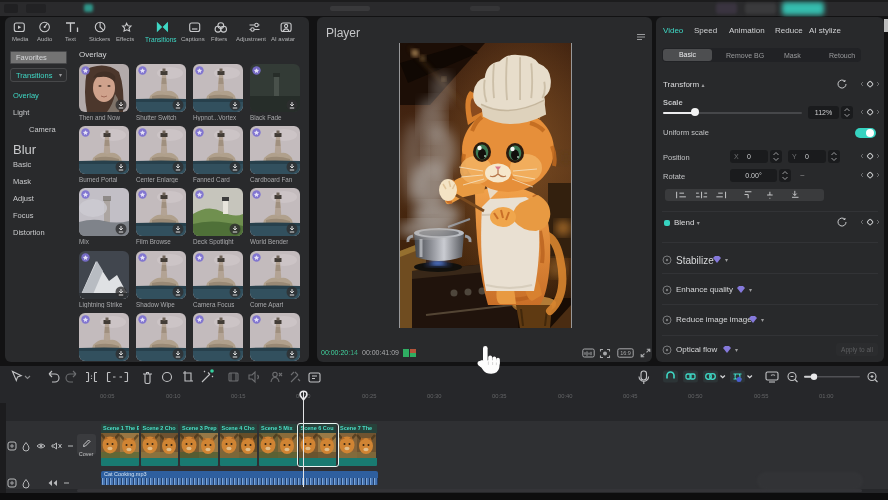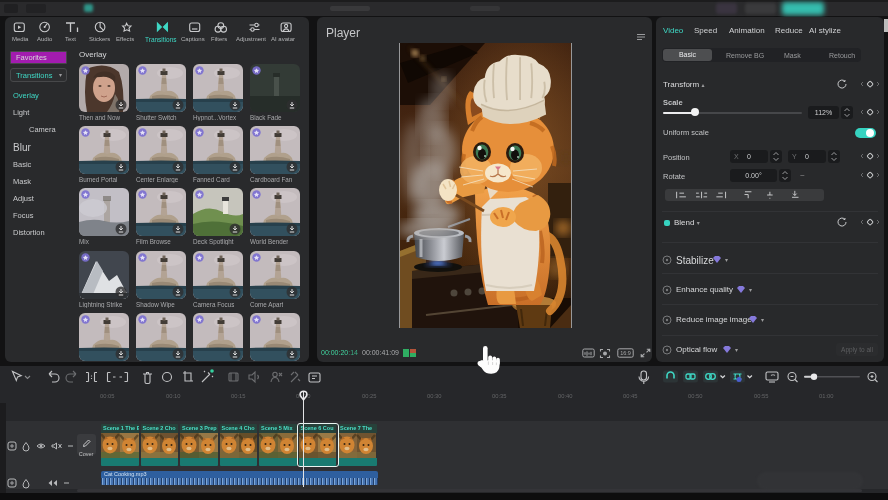--- a/index.html
+++ b/index.html
@@ -71,26 +71,26 @@
     <div class="lbl" style="left:60px;top:18.5px;font-size:6px;color:#b2b3b5;">Text</div>
     <div class="lbl" style="left:84px;top:18.5px;font-size:6px;color:#b2b3b5;">Stickers</div>
     <div class="lbl" style="left:111px;top:18.5px;font-size:6px;color:#b2b3b5;">Effects</div>
     <div class="lbl" style="left:140px;top:18.5px;font-size:6.5px;color:#3fd9c6;">Transitions</div>
     <div class="lbl" style="left:176px;top:18.5px;font-size:6px;color:#b2b3b5;">Captions</div>
     <div class="lbl" style="left:206px;top:18.5px;font-size:6px;color:#b2b3b5;">Filters</div>
     <div class="lbl" style="left:231px;top:18.5px;font-size:6px;color:#b2b3b5;">Adjustment</div>
     <div class="lbl" style="left:266px;top:18.5px;font-size:6px;color:#b2b3b5;">AI avatar</div>
   </div>
   <div id="sidebar" class="abs" style="left:5px;top:47px;width:72px;height:315px;">
-    <div class="abs" style="left:5px;top:4px;width:57px;height:13px;background:#a21caf;border:1px solid #47484a;border-radius:1px;color:#d5d6d8;font-size:7.5px;line-height:12px;padding-left:5px;">Favorites</div>
+    <div class="abs" style="left:5px;top:4px;width:57px;height:13px;background:#737373;border:1px solid #47484a;border-radius:1px;color:#d5d6d8;font-size:7.5px;line-height:12px;padding-left:5px;">Favorites</div>
     <div class="abs" style="left:5px;top:21px;width:57px;height:14px;background:#2d2e30;border:1px solid #47484a;border-radius:3px;color:#3fd9c6;font-size:7.5px;line-height:13px;padding-left:5px;">Transitions <span style="float:right;margin-right:4px;color:#9a9b9d;font-size:6px;">▾</span></div>
     <div class="lbl" style="left:8px;top:44px;font-size:7.5px;color:#3fd9c6;">Overlay</div>
     <div class="lbl" style="left:8px;top:61px;font-size:7.5px;">Light</div>
     <div class="lbl" style="left:24px;top:78px;font-size:7.5px;">Camera</div>
-    <div class="lbl" style="left:8px;top:95px;font-size:10px;">Blur</div>
+    <div class="lbl" style="left:8px;top:95px;font-size:13px;">Blur</div>
     <div class="lbl" style="left:8px;top:113px;font-size:7.5px;">Basic</div>
     <div class="lbl" style="left:8px;top:130px;font-size:7.5px;">Mask</div>
     <div class="lbl" style="left:8px;top:147px;font-size:7.5px;">Adjust</div>
     <div class="lbl" style="left:8px;top:164px;font-size:7.5px;">Focus</div>
     <div class="lbl" style="left:8px;top:181px;font-size:7.5px;">Distortion</div>
   </div>
   <div id="grid" class="abs" style="left:5px;top:47px;width:299px;height:315px;overflow:hidden;">
     <div class="lbl" style="left:74px;top:3px;font-size:8px;color:#d5d6d8;">Overlay</div>
     <div class="abs" style="left:74px;top:16.5px;width:50px;height:48px;border-radius:6px;overflow:hidden;"><svg width="50" height="48">
           <rect width="50" height="48" fill="#b3abab"></rect>

